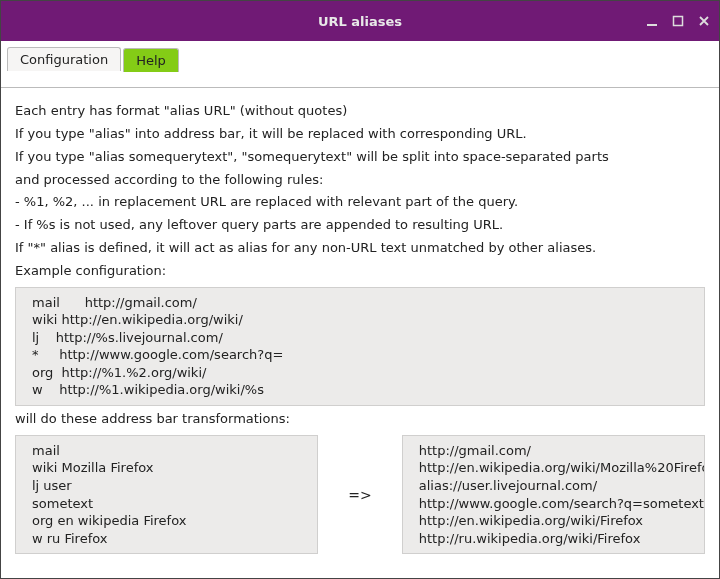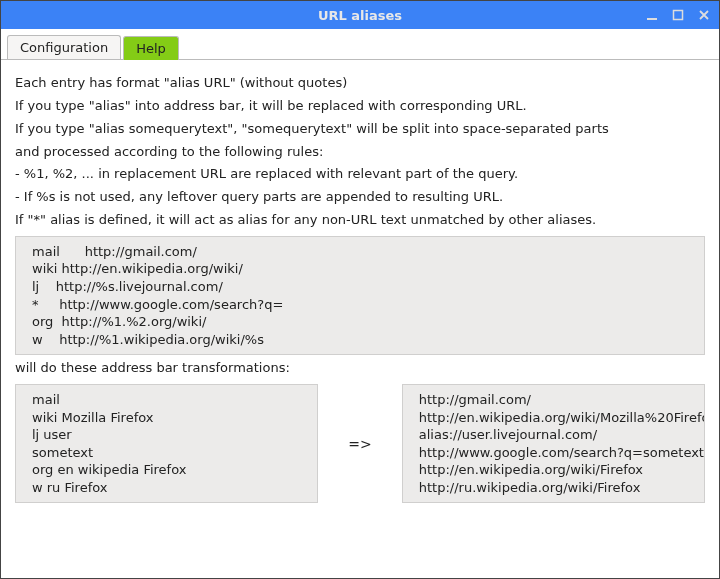--- a/index.html
+++ b/index.html
@@ -1,22 +1,22 @@
 <!DOCTYPE html>
 <html><head>
 <meta charset="utf-8">
 <style>
 html,body{margin:0;padding:0;font-family:"DejaVu Sans","Segoe UI",sans-serif;font-size:13px;color:#222;background:#fff}
 .window{width:720px;height:579px;display:flex;flex-direction:column;box-sizing:border-box;border:1px solid #444}
-.titlebar{height:28px;background:#3b82f6;color:#e8e8e8;display:flex;align-items:center;position:relative}
+.titlebar{height:40px;background:#701a75;color:#e8e8e8;display:flex;align-items:center;position:relative}
 .titlebar .title{flex:1;text-align:center;font-weight:600;font-size:13px}
 .winbtns{position:absolute;right:6px;display:flex;gap:8px;align-items:center}
 .winbtn{width:18px;height:18px;display:flex;align-items:center;justify-content:center;color:#ddd;font-size:12px;cursor:pointer}
 .winbtn svg{display:block}
-.tabs{display:flex;padding:6px 6px 0 6px;background:#fff;border-bottom:1px solid #bbb}
+.tabs{display:flex;padding:6px 6px 16px 6px;background:#fff;border-bottom:1px solid #bbb}
 .tab{padding:4px 12px;border:1px solid #bbb;border-bottom:none;margin-right:2px;background:#f6f5f4;border-radius:3px 3px 0 0;cursor:pointer;font-size:13px}
 .tab.active{background:#84cc16;position:relative;top:1px}
 .content{flex:1;overflow:auto;padding:10px 14px 14px 14px}
 .content p{margin:4px 0 4px 0;line-height:1.45}
 .codebox{background:#ecebea;border:1px solid #d0cfce;padding:6px 16px;margin:6px 0 4px 0;font-size:13px;line-height:1.35;white-space:pre;overflow:auto}
 .transform{display:flex;align-items:center;gap:26px;margin-top:6px}
 .transform .codebox{flex:1;margin:0}
 .arrow{padding:0 4px;font-size:14px}
 </style>
 </head>
@@ -50,20 +50,21 @@
   </div>
 
   <div class="content">
     <p>Each entry has format "alias URL" (without quotes)</p>
     <p>If you type "alias" into address bar, it will be replaced with corresponding URL.</p>
     <p>If you type "alias somequerytext", "somequerytext" will be split into space-separated parts</p>
     <p>and processed according to the following rules:</p>
     <p>- %1, %2, ... in replacement URL are replaced with relevant part of the query.</p>
     <p>- If %s is not used, any leftover query parts are appended to resulting URL.</p>
     <p>If "*" alias is defined, it will act as alias for any non-URL text unmatched by other aliases.</p>
+    <p>Example configuration:</p>
 
     <div class="codebox">mail      http://gmail.com/
 wiki http://en.wikipedia.org/wiki/
 lj    http://%s.livejournal.com/
 *     http://www.google.com/search?q=
 org  http://%1.%2.org/wiki/
 w    http://%1.wikipedia.org/wiki/%s</div>
 
     <p>will do these address bar transformations:</p>
 

